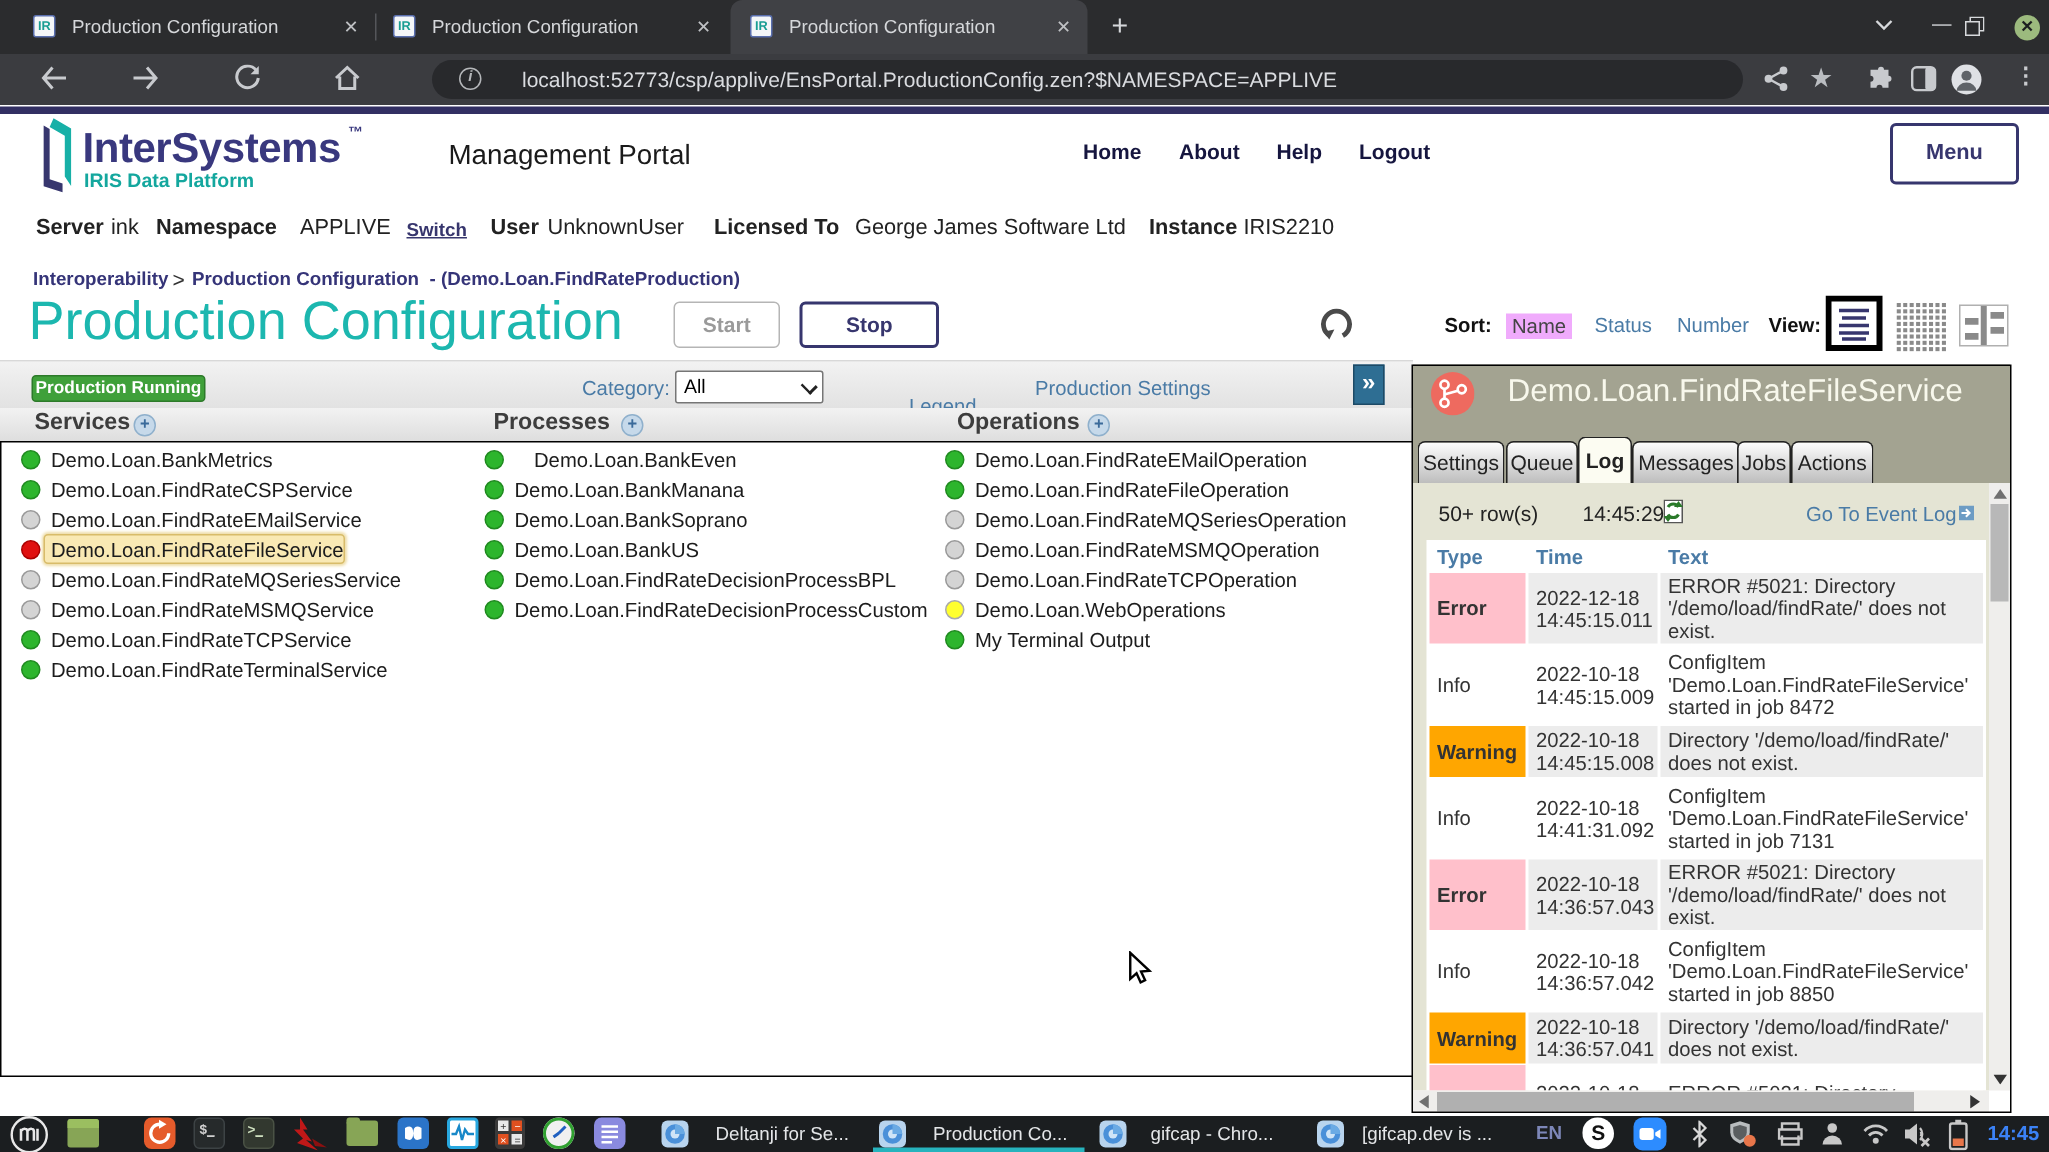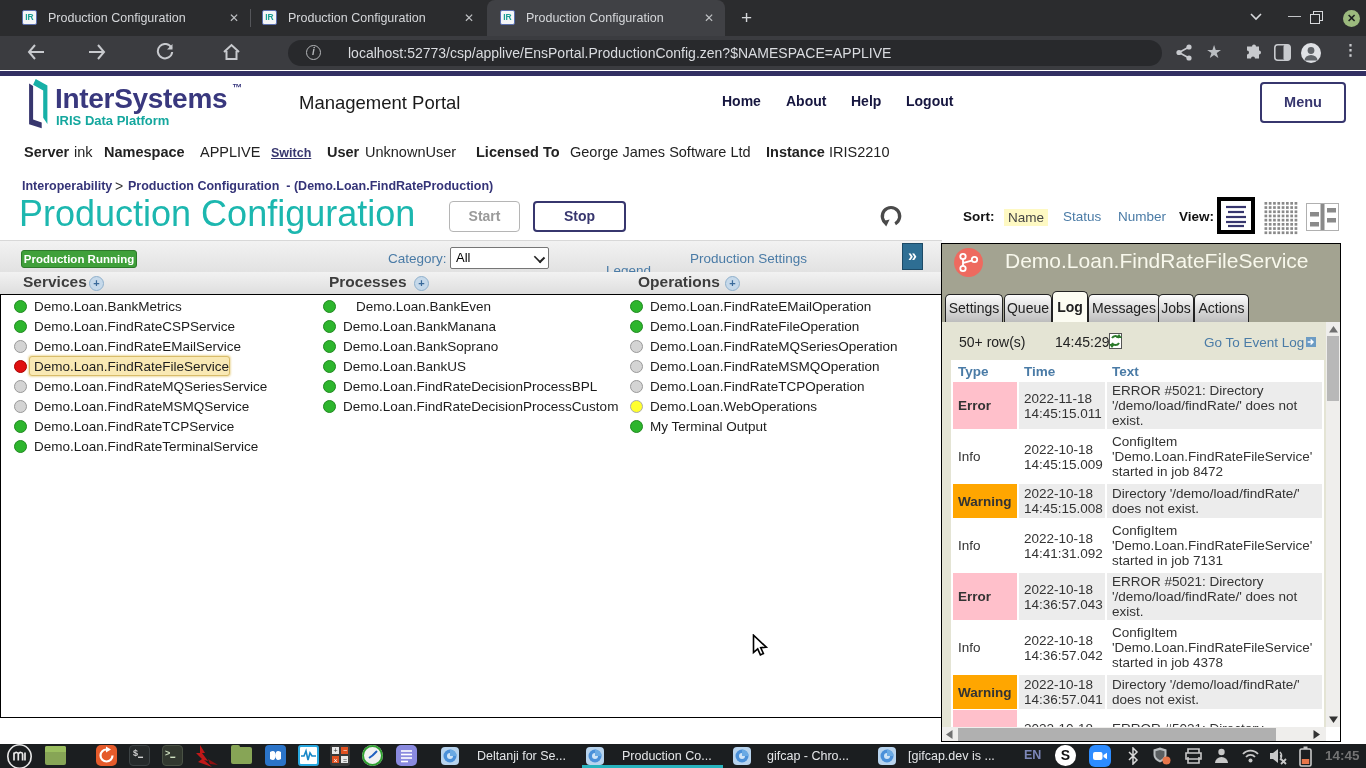--- a/index.html
+++ b/index.html
@@ -208,21 +208,21 @@
   <div id="titlerow">
     <div id="ptitle">Production Configuration</div>
     <div class="bigbtn" id="startbtn">Start</div>
     <div class="bigbtn" id="stopbtn">Stop</div>
     <svg class="abs" style="left:879px; top:8px;" width="24" height="24" viewBox="0 0 24 24">
       <path d="M16.2 19.8 A 8.7 8.7 0 1 0 7.8 19.8" fill="none" stroke="#4a4a4a" stroke-width="3.2"></path>
       <path d="M3.2 17.2 L10.6 15.6 L7.2 22.4 Z" fill="#4a4a4a"></path>
     </svg>
     <div id="sortrow">
       <span class="lab" style="left:13px; font-size:13.5px;">Sort:</span>
-      <span style="left:54px; background:#fef9c3; padding:1px 4px; color:#444; font-size:13.5px;">Name</span>
+      <span style="left:54px; background:#f0abfc; padding:1px 4px; color:#444; font-size:13.5px;">Name</span>
       <span class="lnk" style="left:113px; font-size:13.5px;">Status</span>
       <span class="lnk" style="left:168px; font-size:13.5px;">Number</span>
       <span class="lab" style="left:229px; font-size:13.5px;">View:</span>
     </div>
 
     <svg class="abs" style="left:1217px; top:1px;" width="125" height="40" viewBox="0 0 125 40">
       <rect x="2" y="2" width="34" height="33" fill="#fff" stroke="#000" stroke-width="4"></rect>
       <g stroke="#37366e" stroke-width="2.2">
         <line x1="9" y1="10" x2="29" y2="10"></line>
             <line x1="11" y1="15" x2="27" y2="15"></line>
@@ -403,21 +403,21 @@
       </svg>
       <table id="logtbl">
         <tbody>
               <tr>
                 <th style="width:64px;">Type</th>
                 <th style="width:86px;">Time</th>
                 <th>Text</th>
               </tr>
         <tr class="odd he">
                 <td class="terr">Error</td>
-                <td>2022-11-18 14:45:15.011</td>
+                <td>2022-12-18 14:45:15.011</td>
                 <td>ERROR #5021: Directory '/demo/load/findRate/' does not exist.</td>
               </tr>
         <tr class="even hi">
                 <td>Info</td>
                 <td>2022-10-18 14:45:15.009</td>
                 <td>ConfigItem 'Demo.Loan.FindRateFileService' started in job 8472</td>
               </tr>
         <tr class="odd hw">
                 <td class="twarn">Warning</td>
                 <td>2022-10-18 14:45:15.008</td>
@@ -429,21 +429,21 @@
                 <td>ConfigItem 'Demo.Loan.FindRateFileService' started in job 7131</td>
               </tr>
         <tr class="odd he">
                 <td class="terr">Error</td>
                 <td>2022-10-18 14:36:57.043</td>
                 <td>ERROR #5021: Directory '/demo/load/findRate/' does not exist.</td>
               </tr>
         <tr class="even hi">
                 <td>Info</td>
                 <td>2022-10-18 14:36:57.042</td>
-                <td>ConfigItem 'Demo.Loan.FindRateFileService' started in job 4378</td>
+                <td>ConfigItem 'Demo.Loan.FindRateFileService' started in job 8850</td>
               </tr>
         <tr class="odd hw">
                 <td class="twarn">Warning</td>
                 <td>2022-10-18 14:36:57.041</td>
                 <td>Directory '/demo/load/findRate/' does not exist.</td>
               </tr>
         <tr class="even">
                 <td class="terr" style="height:36px;">&nbsp;</td>
                 <td>2022-10-18</td>
                 <td>ERROR #5021: Directory</td>
@@ -527,21 +527,21 @@
   <svg class="abs trayic" style="left:1269px; top:3px;" width="19" height="18" viewBox="0 0 19 18">
         <path d="M1 6 L4 6 L9 2 L9 16 L4 12 L1 12 Z" fill="#c8c8c8"></path>
         <path d="M11 5 a6 6 0 0 1 0 8 M11.5 7.5 a3 3 0 0 1 0 3" stroke="#c8c8c8" stroke-width="1.5" fill="none"></path>
         <path d="M12 12 L17 17 M17 12 L12 17" stroke="#c8c8c8" stroke-width="1.8"></path>
       </svg>
   <svg class="abs trayic" style="left:1299px; top:2px;" width="13" height="21" viewBox="0 0 13 21">
         <rect x="1" y="3" width="11" height="17" rx="1.5" fill="none" stroke="#c8c8c8" stroke-width="1.6"></rect>
         <rect x="4.5" y="0.5" width="4" height="2.5" fill="#c8c8c8"></rect>
         <rect x="2.8" y="13" width="7.4" height="5" fill="#e8764a"></rect>
       </svg>
-  <div class="trayic" style="left:1325px; top:4px; font-size:13.5px; font-weight:bold; color:#737373;">14:45</div>
+  <div class="trayic" style="left:1325px; top:4px; font-size:13.5px; font-weight:bold; color:#3b82f6;">14:45</div>
 <div class="abs" style="left:45px; top:2px; width:21px; height:19px; background:#87a556; border-radius:2px;">
         <div style="position:absolute; left:0; top:0; width:21px; height:6px; background:#9bbf60; border-radius:2px 2px 0 0;"></div>
       </div><div class="abs" style="left:96px; top:1px; width:21px; height:21px; background:#e55b2b; border-radius:5px;"><svg width="21" height="21" viewBox="0 0 21 21">
           <path d="M10.5 4.5 A 6 6 0 1 0 16.5 10.5" stroke="#fff" stroke-width="2.2" fill="none"></path>
           <path d="M10 1.5 L15 4.5 L10 7.5 Z" fill="#fff"></path>
         </svg></div><div class="abs" style="left:129px; top:1px; width:21px; height:21px; background:#262a2b; border:1px solid #3d4345; border-radius:4px; color:#d0d0d0; font-size:9px; font-weight:bold; padding:2px 0 0 3px;">$<span style="text-decoration:underline;">_</span></div><div class="abs" style="left:162px; top:1px; width:21px; height:21px; background:#32382f; border:1px solid #4a5245; border-radius:4px; color:#cfe0c0; font-size:9px; font-weight:bold; padding:2px 0 0 2px;">&gt;<span style="text-decoration:underline;">_</span></div><svg class="abs" style="left:192px; top:1px;" width="28" height="22" viewBox="0 0 28 22">
         <path d="M8 0 L13 8 L10 8 L16 16 L12 15 L20 22 L6 17 L10 14 L4 8 L8 8 Z" fill="#c01818"></path>
         <path d="M16 14 L26 20 L18 19 Z" fill="#8c1010"></path>
       </svg><div class="abs" style="left:231px; top:3px; width:21px; height:17px; background:#87a556; border-radius:2px;">
         <div style="position:absolute; left:0; top:-2px; width:9px; height:4px; background:#87a556; border-radius:2px 2px 0 0;"></div>

